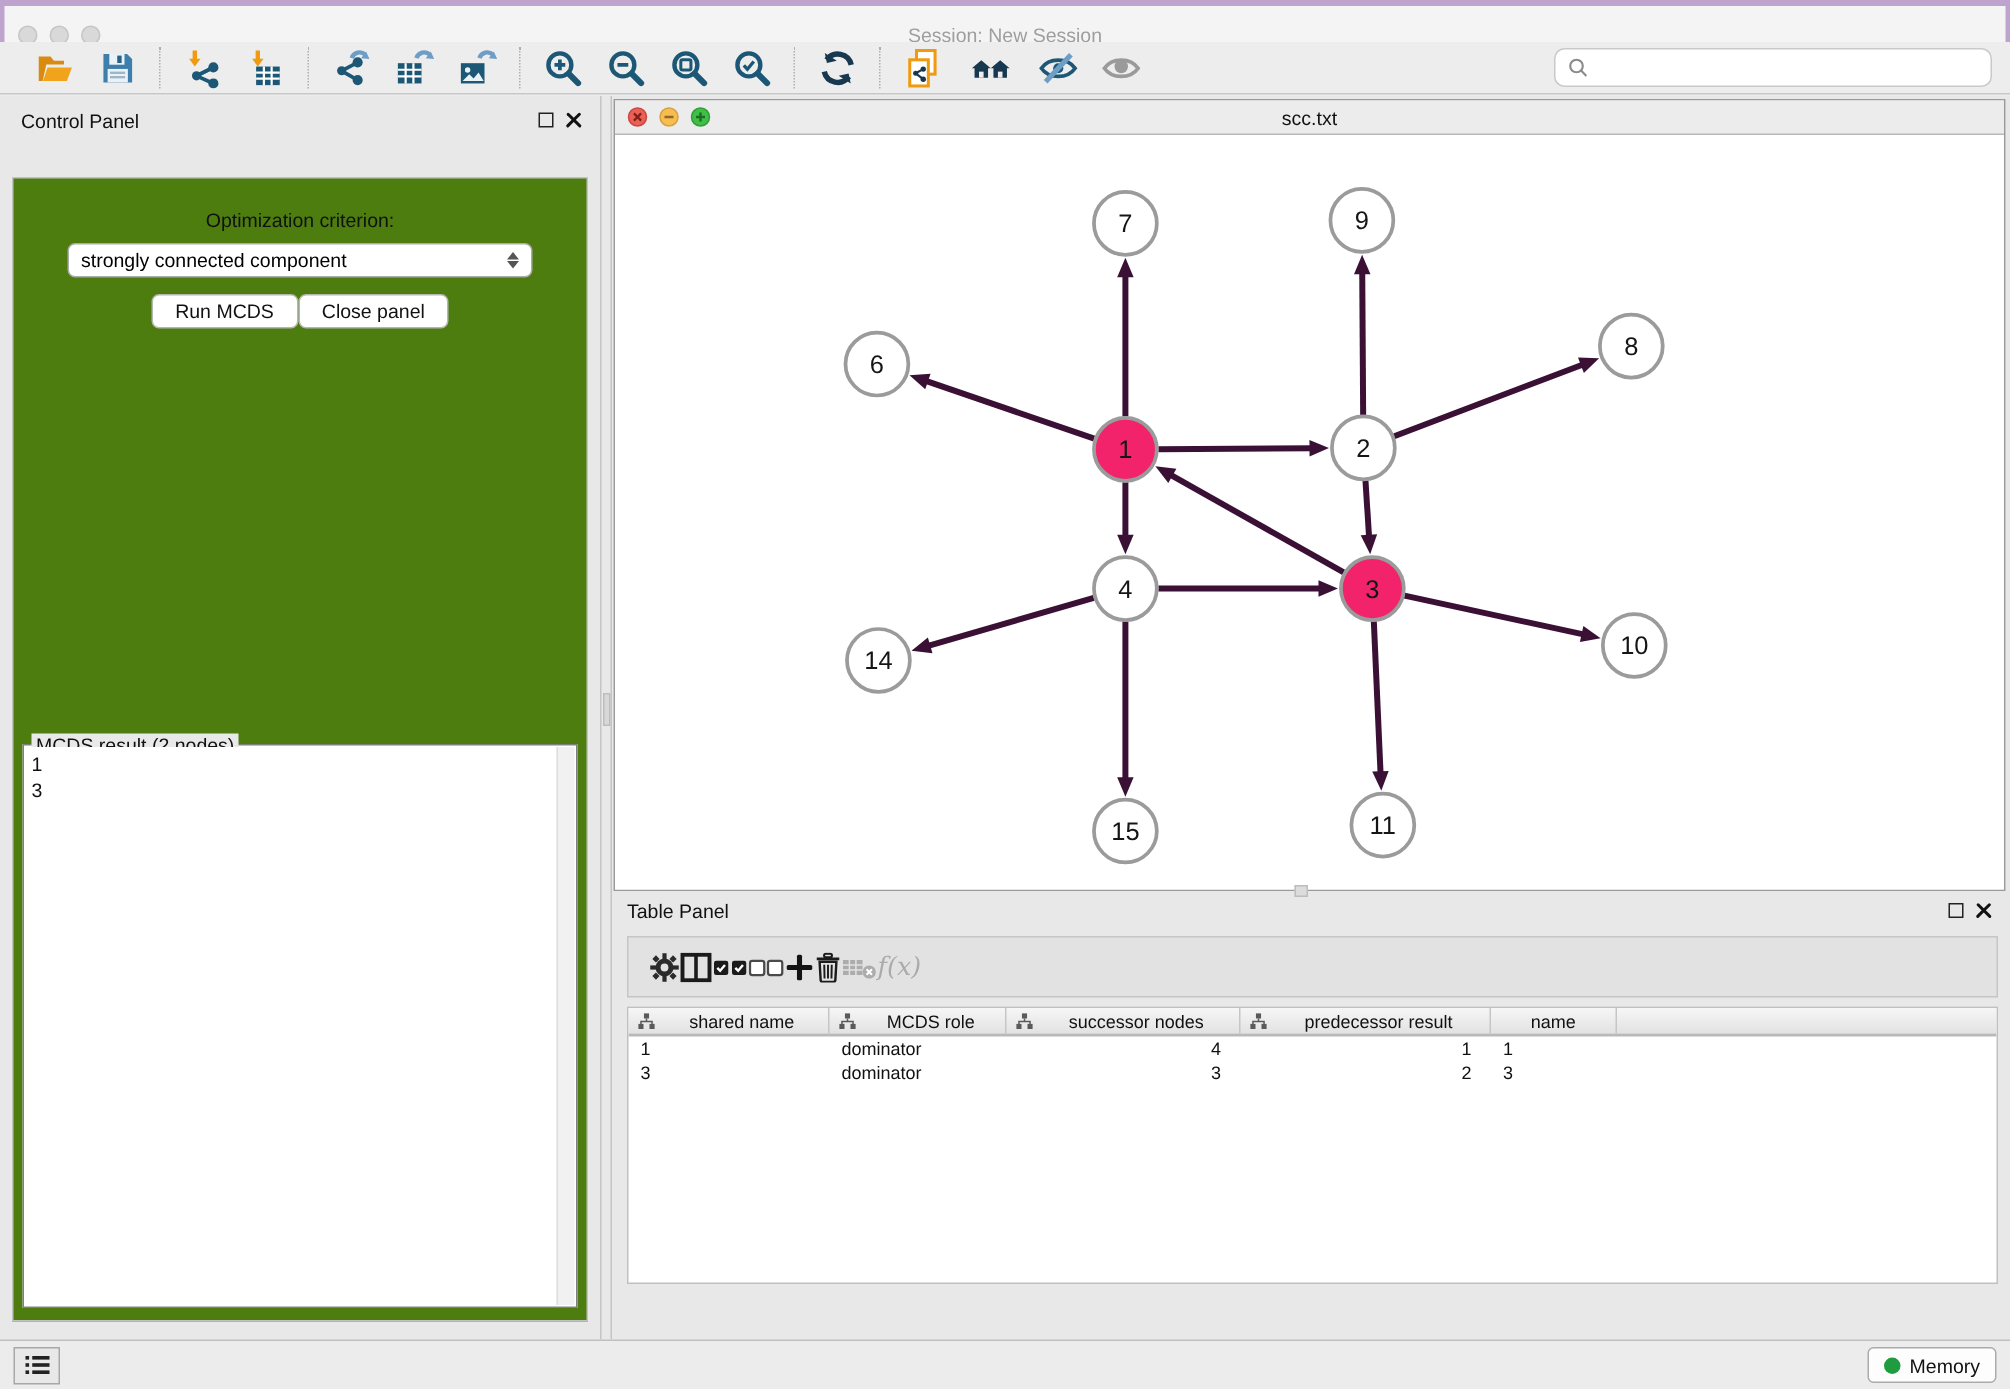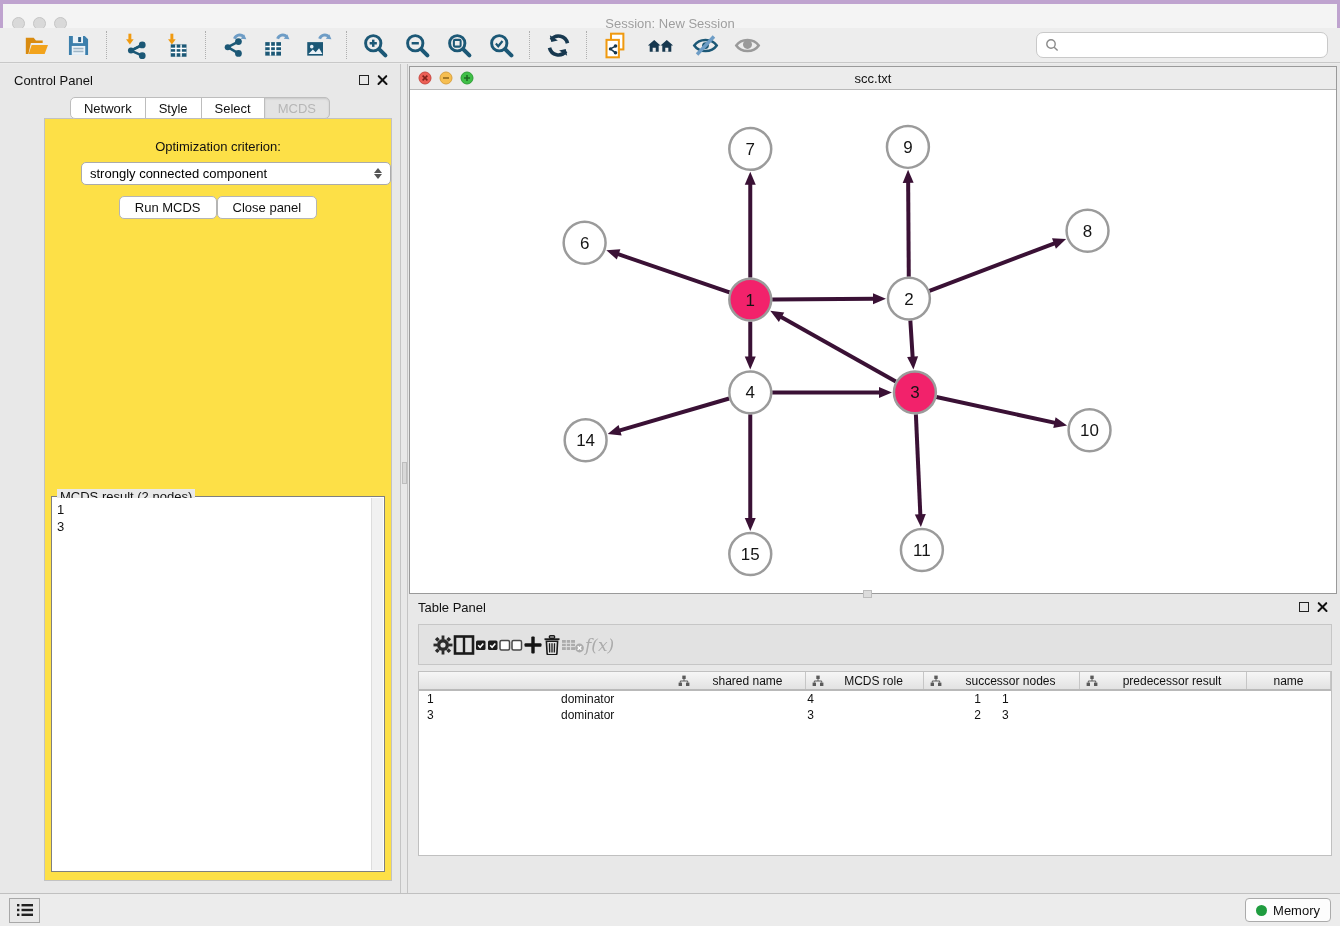--- a/index.html
+++ b/index.html
@@ -40,21 +40,21 @@
   .close-x { width:11px; height:11px; position:relative; display:inline-block; }
   .close-x::before,.close-x::after { content:""; position:absolute; left:-1px; top:4.5px; width:13px; height:2.4px; background:#111; border-radius:1px; }
   .close-x::before { transform:rotate(45deg); } .close-x::after { transform:rotate(-45deg); }
 
   .cp-tabs { position:absolute; left:0; top:33px; width:100%; display:flex; justify-content:center; z-index:2; }
   .tabbtn { font-size:13px; padding:3px 13px 4px; background:#fff; border:1px solid #BDBDBD; margin-left:-1px; color:#111; height:22px; }
   .tabbtn:first-child { border-radius:5px 0 0 5px; margin-left:0; }
   .tabbtn:last-child { border-radius:0 5px 5px 0; }
   .tabbtn.active { background:#E3E3E3; color:#B6B6B6; box-shadow:inset 0 1px 2px rgba(0,0,0,.12); }
 
-  .cp-content { position:absolute; left:8px; right:8px; top:54px; bottom:12px; background:#fde047; border:1px solid #C2C2C2;margin-left:36px; }
+  .cp-content { position:absolute; left:8px; right:8px; top:54px; bottom:12px; background:#4d7c0f; border:1px solid #C2C2C2; }
   .opt-label { position:absolute; top:20px; left:0; right:0; text-align:center; font-size:13px; color:#111; }
   .criterion-select { position:absolute; top:43px; left:36px; width:310px; height:23px; background:#fff;
     border:1px solid #ABABAB; border-radius:5px; display:flex; align-items:center; font-size:13px; padding:0 8px; }
   .sel-arrows { margin-left:auto; display:flex; flex-direction:column; gap:1px; align-items:center; }
   .sel-arrows i { width:0; height:0; border-left:4px solid transparent; border-right:4px solid transparent; display:block; }
   .arr-up { border-bottom:5px solid #555; } .arr-dn { border-top:5px solid #555; }
   .btn-row { position:absolute; top:77px; left:0; right:0; display:flex; justify-content:center; gap:0; }
   .pushbtn { font-size:13px; background:#fff; border:1px solid #B5B5B5; border-radius:5px; height:23px; padding:3px 15px; color:#111; }
 
   .mcds-fieldset { position:absolute; left:6px; right:6px; top:377px; bottom:8px; border:1px solid #7F7F7F; background:#fff; }
@@ -82,21 +82,21 @@
   
   .table-panel { position:absolute; left:0; right:0; top:531px; bottom:0; }
   .tp-header { position:absolute; left:0; right:0; top:0; height:24px; display:flex; align-items:center;gap:13px; }
   .tp-header .panel-title { margin-left:10px; }
   .tp-toolbar { position:absolute; left:10px; right:8px; top:29px; height:41px; background:#E2E2E2; border:1px solid #C6C6C6;
     display:flex; align-items:center; padding:0 14px; }
   .tp-toolbar .icon { display:flex; align-items:center; justify-content:center; }
   .fx { font-family:"DejaVu Serif","Liberation Serif",serif; font-style:italic; font-size:17px; color:#ABABAB; }
 
   .tp-table { position:absolute; left:10px; right:8px; top:76px; bottom:37px; background:#fff; border:1px solid #C0C0C0; overflow:hidden; }
-  .thead { display:flex; height:19px; background:linear-gradient(#F6F6F6,#E2E2E2); border-bottom:2px solid #B9B9B9;justify-content:flex-end; }
+  .thead { display:flex; height:19px; background:linear-gradient(#F6F6F6,#E2E2E2); border-bottom:2px solid #B9B9B9; }
   .th { display:flex; align-items:center; font-size:12px; color:#111; border-right:1px solid #C6C6C6; padding:0 6px; gap:6px; }
   .th svg { flex:0 0 auto; }
   .th-label { flex:1; text-align:center; }
   .trow { display:flex; height:16px; align-items:center; font-size:12px; color:#111; }
   .td { padding:0 8px; overflow:hidden; white-space:nowrap; }
   .num { text-align:right; padding-right:13px; }
 
   .tp-tabs { position:absolute; left:0; right:0; bottom:7px; display:flex; justify-content:center; }
 
   
@@ -310,26 +310,20 @@
 
   <div class="workspace">
 
     <div class="control-panel">
       <div class="cp-header">
         <span class="panel-title">Control Panel</span>
         <span class="panel-winbtns">
           <span class="float-box"></span>
           <span class="close-x"></span>
         </span>
-      </div>
-      <div class="cp-tabs">
-        <span class="tabbtn">Network</span>
-        <span class="tabbtn">Style</span>
-        <span class="tabbtn">Select</span>
-        <span class="tabbtn active">MCDS</span>
       </div>
       <div class="cp-content">
         <div class="opt-label">Optimization criterion:</div>
         <div class="criterion-select">
           <span>strongly connected component</span>
           <span class="sel-arrows">
               <i class="arr-up"></i>
               <i class="arr-dn"></i>
             </span>
         </div>

